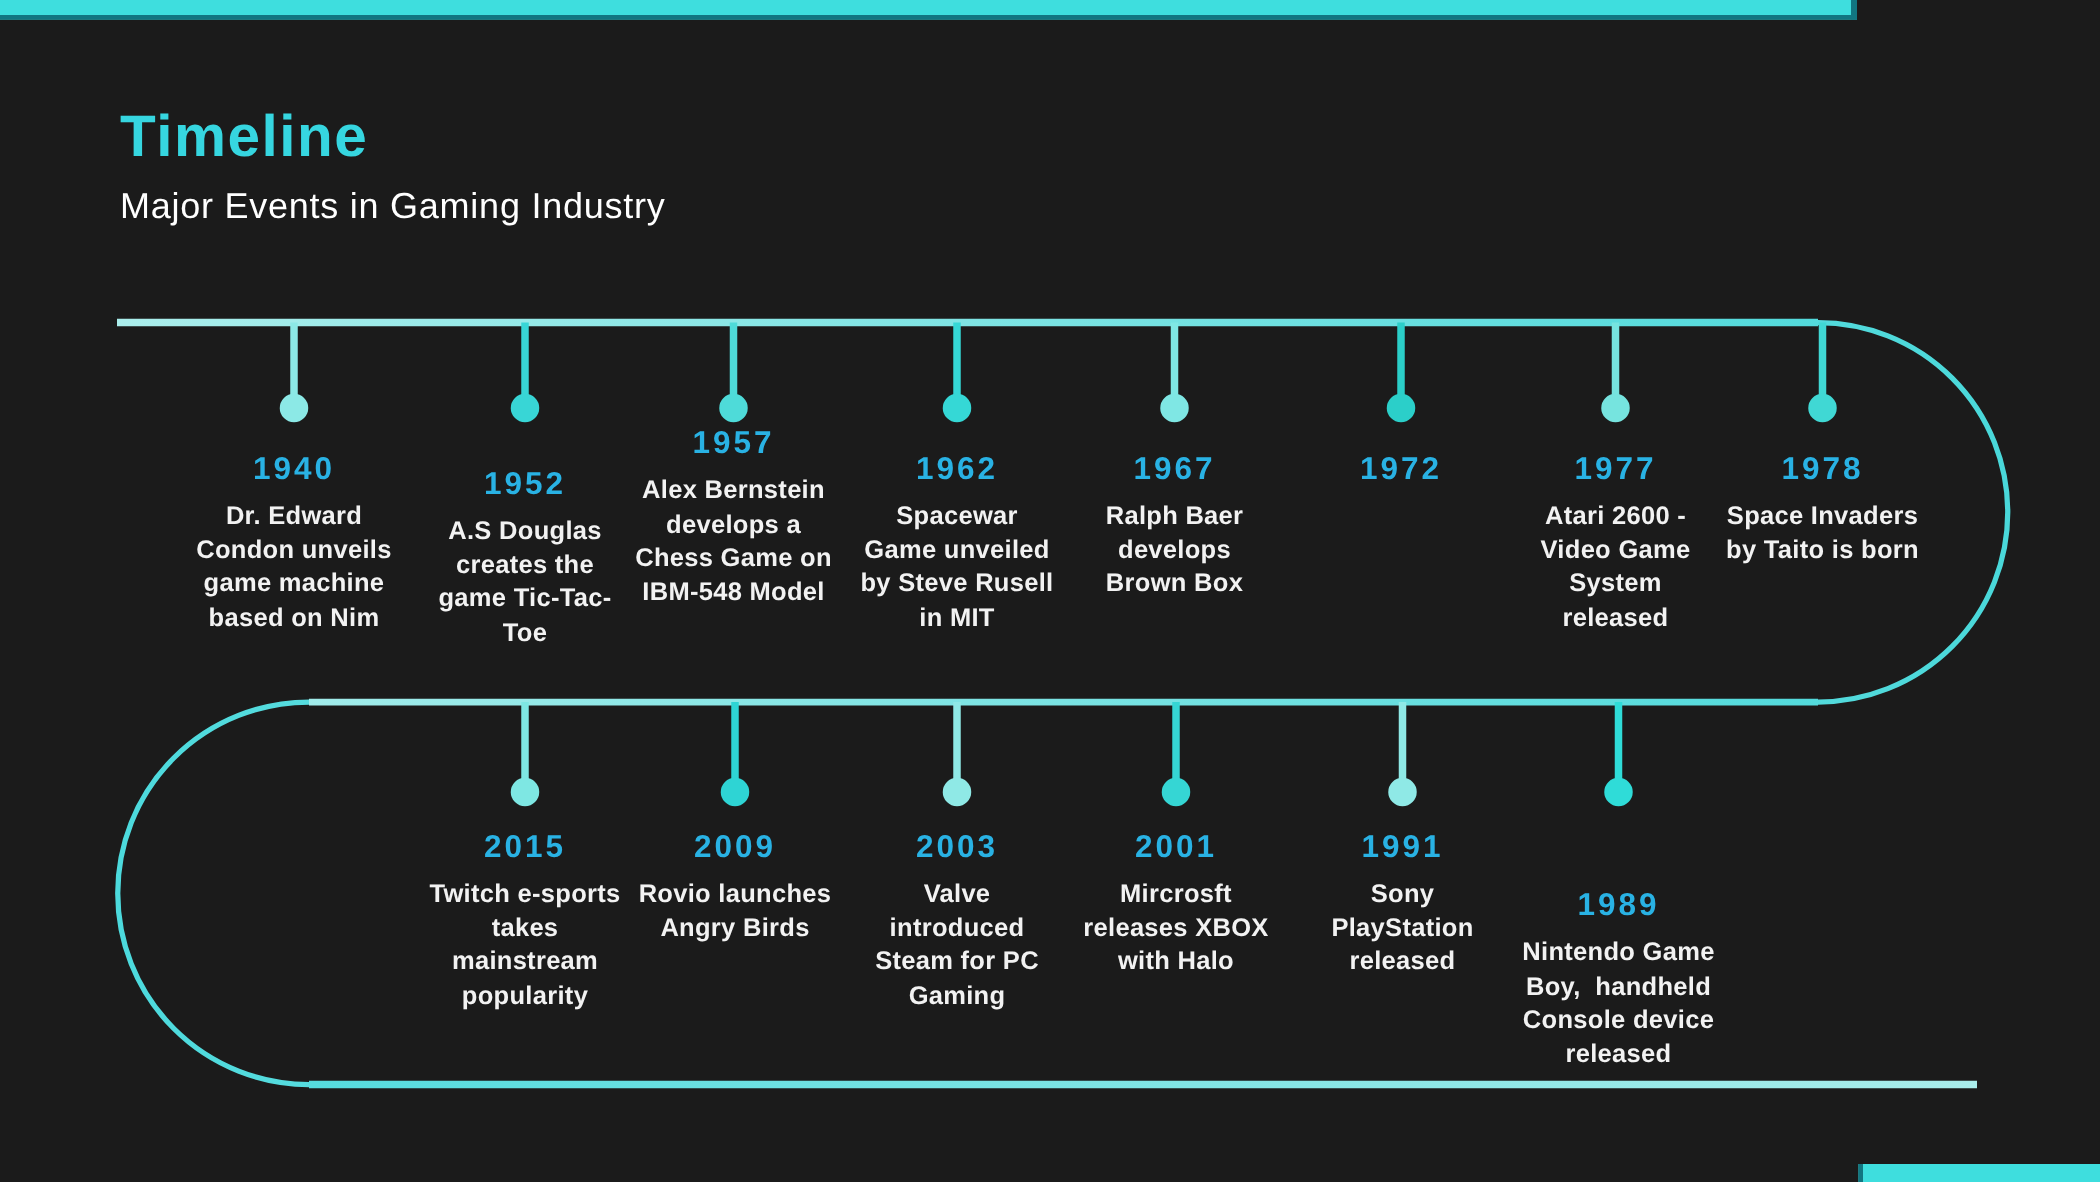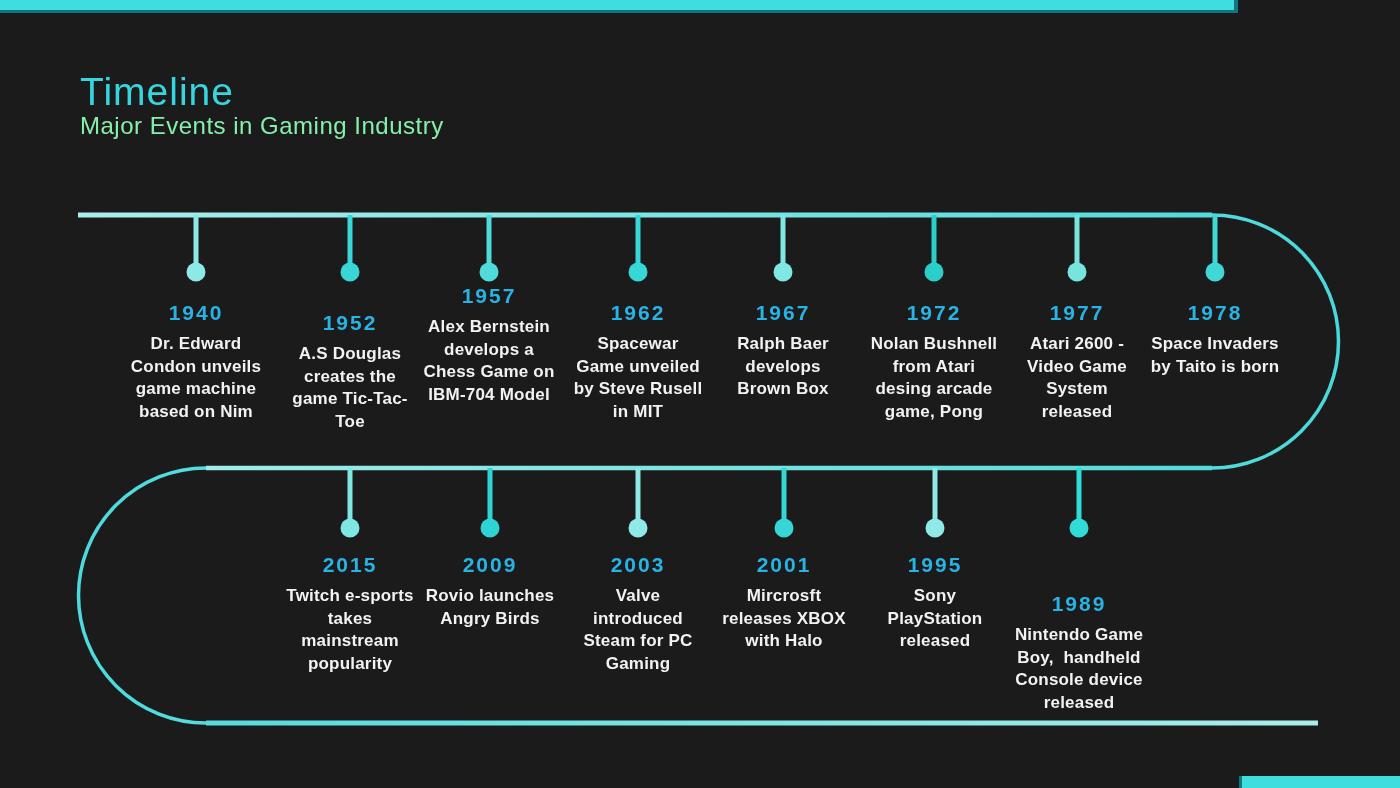--- a/index.html
+++ b/index.html
@@ -10,25 +10,25 @@
   .bar-top{
     position:absolute;left:0;top:0;width:1234px;height:10px;
     border-right:4px solid #117681;border-bottom:3px solid #117681;
   }
   .bar-bottom{
     position:absolute;right:0;bottom:0;width:158px;height:12px;
     border-left:3px solid #117681;
   }
   .title{
     position:absolute;left:80px;top:70px;margin:0;
-    font-size:39px;font-weight:400;letter-spacing:1px;
+    font-size:39px;font-weight:700;letter-spacing:1px;
   }
   .subtitle{
-    position:absolute;left:80px;top:112px;margin:0;
-    font-size:24px;font-weight:400;letter-spacing:.5px;color:#86efac;
+    position:absolute;left:80px;top:124px;margin:0;
+    font-size:24px;font-weight:400;letter-spacing:.5px;color:#ffffff;
   }
   svg.timeline{position:absolute;left:0;top:0;}
   .event-col{
     position:absolute;width:176px;margin-left:-88px;text-align:center;
   }
   .event-year{
     font-size:21px;font-weight:700;letter-spacing:2px;margin-bottom:8px;
   }
   .event-desc{
     font-size:17px;font-weight:700;line-height:22.5px;letter-spacing:.2px;
@@ -107,41 +107,37 @@
         <div class="event-desc">A.S Douglas
 creates the
 game Tic-Tac-
 Toe</div>
       </div>
       <div class="event-col" style="left: 489px; top: 284px;">
         <div class="event-year" style="color: rgb(41, 178, 228);">1957</div>
         <div class="event-desc">Alex Bernstein
 develops a
 Chess Game on
-IBM-704 Model</div>
+IBM-548 Model</div>
       </div>
       <div class="event-col" style="left: 638px; top: 301px;">
         <div class="event-year" style="color: rgb(41, 178, 228);">1962</div>
         <div class="event-desc">Spacewar
 Game unveiled
 by Steve Rusell
 in MIT</div>
       </div>
       <div class="event-col" style="left: 783px; top: 301px;">
         <div class="event-year" style="color: rgb(41, 178, 228);">1967</div>
         <div class="event-desc">Ralph Baer
 develops
 Brown Box</div>
       </div>
       <div class="event-col" style="left: 934px; top: 301px;">
         <div class="event-year" style="color: rgb(41, 178, 228);">1972</div>
-        <div class="event-desc">Nolan Bushnell
-from Atari
-desing arcade
-game, Pong</div>
       </div>
       <div class="event-col" style="left: 1077px; top: 301px;">
         <div class="event-year" style="color: rgb(41, 178, 228);">1977</div>
         <div class="event-desc">Atari 2600 -
 Video Game
 System
 released</div>
       </div>
       <div class="event-col" style="left: 1215px; top: 301px;">
         <div class="event-year" style="color: rgb(41, 178, 228);">1978</div>
@@ -167,21 +163,21 @@
 Steam for PC
 Gaming</div>
       </div>
       <div class="event-col" style="left: 784px; top: 553px;">
         <div class="event-year" style="color: rgb(41, 178, 228);">2001</div>
         <div class="event-desc">Mircrosft
 releases XBOX
 with Halo</div>
       </div>
       <div class="event-col" style="left: 935px; top: 553px;">
-        <div class="event-year" style="color: rgb(41, 178, 228);">1995</div>
+        <div class="event-year" style="color: rgb(41, 178, 228);">1991</div>
         <div class="event-desc">Sony
 PlayStation
 released</div>
       </div>
       <div class="event-col" style="left: 1079px; top: 553px; margin-top: 39px;">
         <div class="event-year" style="color: rgb(41, 178, 228);">1989</div>
         <div class="event-desc">Nintendo Game
 Boy,&nbsp; handheld
 Console device
 released</div>

